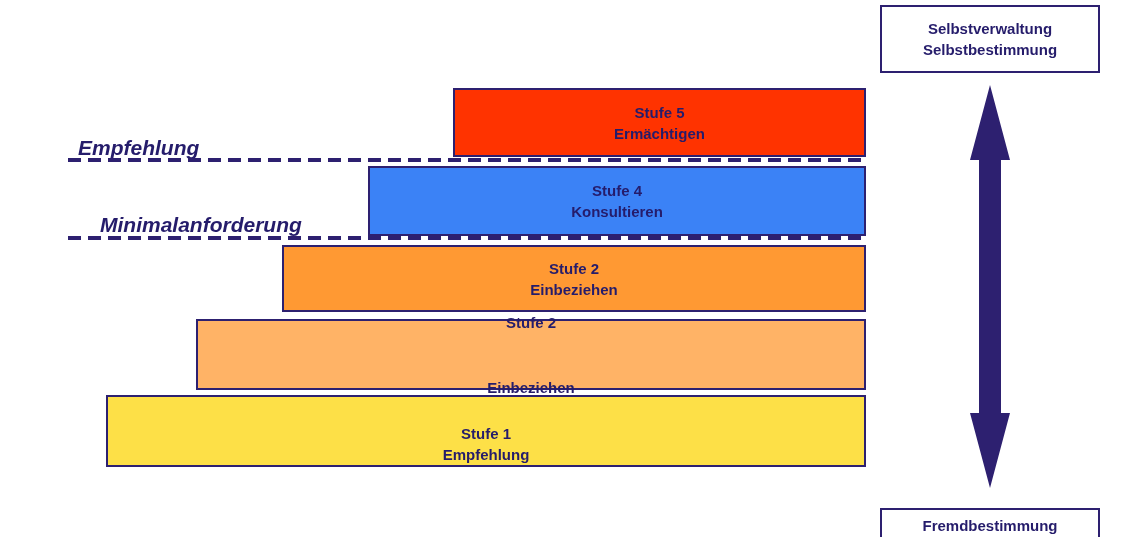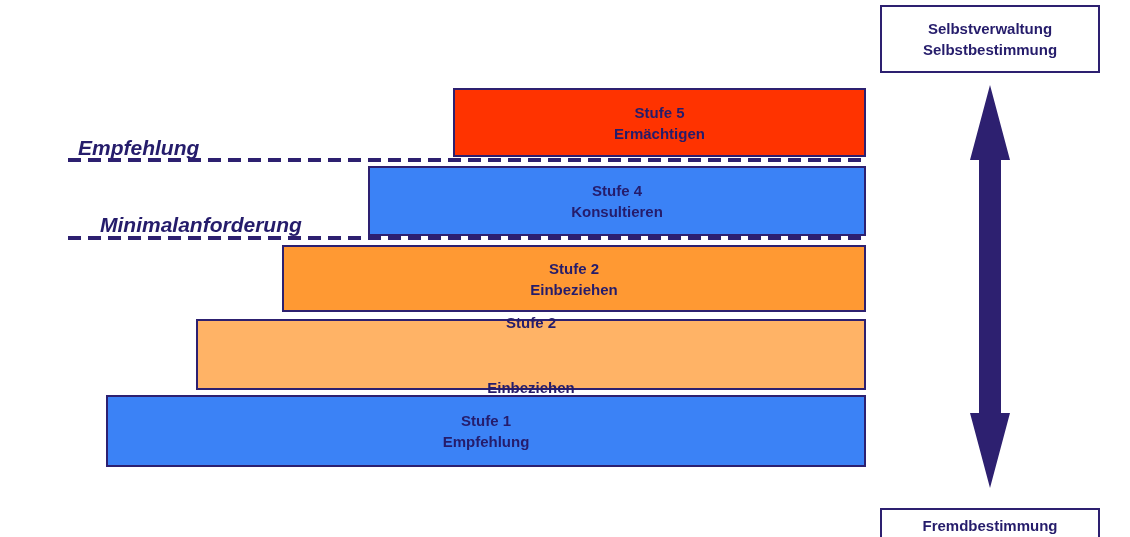--- a/index.html
+++ b/index.html
@@ -95,21 +95,21 @@
     <span>Konsultieren</span>
   </div>
   <div class="bar bar-3" style="background: rgb(255, 153, 51);">
     <span>Stufe 2</span>
     <span>Einbeziehen</span>
   </div>
   <div class="bar bar-2" style="background: rgb(255, 179, 102);">
     <span>Stufe 2</span>
     <span>Einbeziehen</span>
   </div>
-  <div class="bar bar-1" style="background: #3b82f6;">
+  <div class="bar bar-1" style="background: #fde047; justify-content: flex-end;">
     <span>Stufe 1</span>
     <span>Empfehlung</span>
   </div>
 
   <div class="side-box box-top">
     <span>Selbstverwaltung</span>
     <span>Selbstbestimmung</span>
   </div>
 
   <div class="arrow-wrap">

